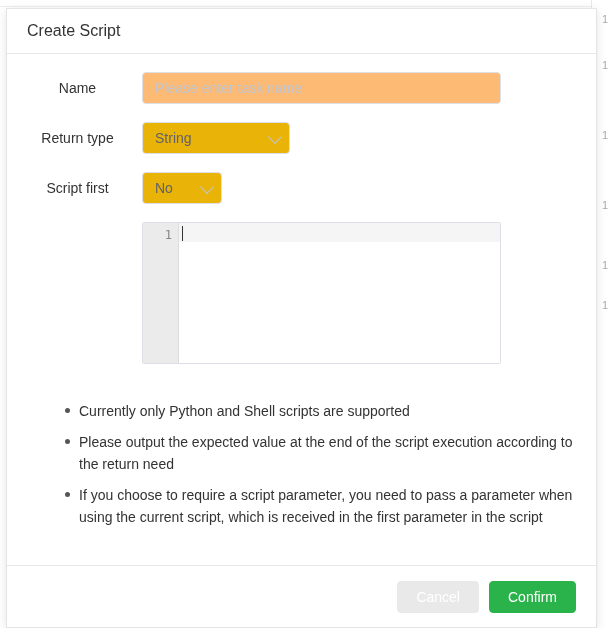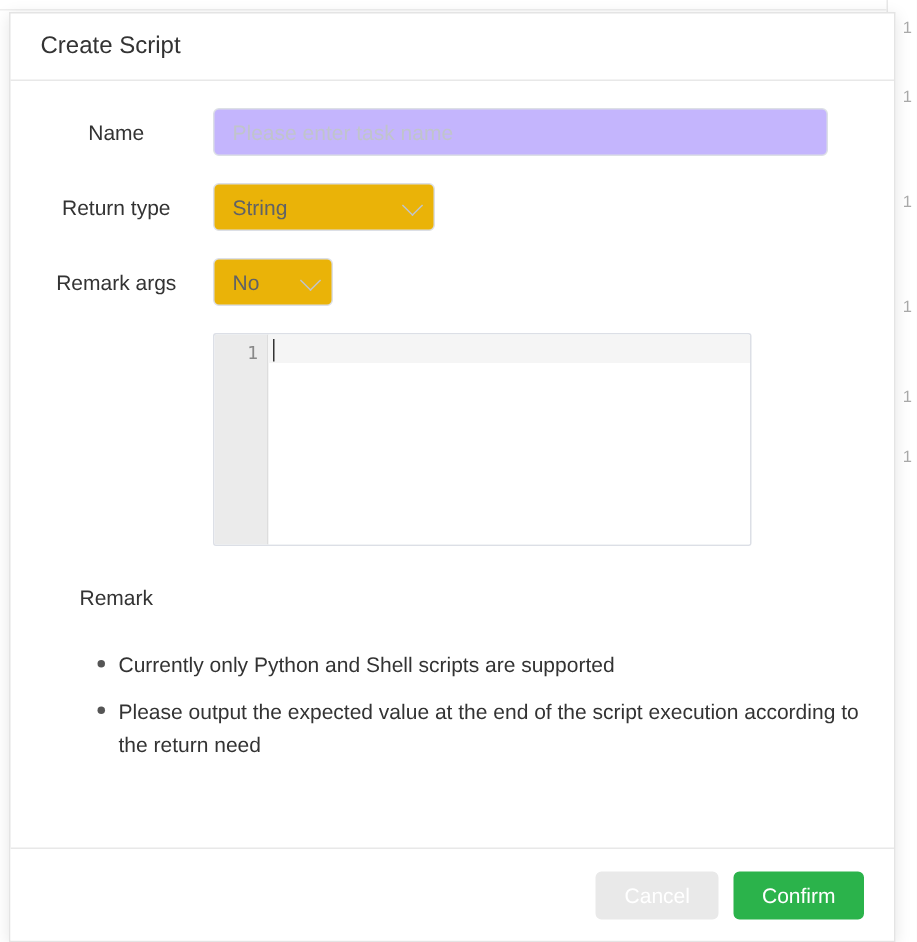--- a/index.html
+++ b/index.html
@@ -111,31 +111,31 @@
     font-size: 14px;
     color: #333333;
     line-height: 32px;
     flex: 0 0 auto;
   }
   .form-control {
     flex: 1 1 auto;
   }
 
   input.text-input {
-    width: 410px;
+    width: 359px;
     height: 32px;
     box-sizing: border-box;
     border: 1px solid #dcdfe6;
     border-radius: 4px;
     padding: 0 12px;
     font-size: 14px;
     color: #606266;
     font-family: "Liberation Sans", sans-serif;
     outline: none;
-    background: #c4b5fd;
+    background: #fdba74;
   }
   input.text-input::placeholder {
     color: #c0c4cc;
   }
 
   .select {
     position: relative;
     height: 32px;
     box-sizing: border-box;
     border: 1px solid #dcdfe6;
@@ -314,21 +314,21 @@
       <div class="form-label">Return type</div>
       <div class="form-control">
         <div class="select wide">
           <span>String</span>
           <span class="caret"></span>
         </div>
       </div>
     </div>
 
     <div class="form-row">
-      <div class="form-label">Remark args</div>
+      <div class="form-label">Script first</div>
       <div class="form-control">
         <div class="select narrow">
           <span>No</span>
           <span class="caret"></span>
         </div>
       </div>
     </div>
 
     <div class="form-row">
       <div class="form-label"></div>
@@ -338,26 +338,26 @@
           <div class="editor-area">
             <div class="editor-firstline"></div>
             <div class="editor-caret"></div>
             <div class="editor-text"></div>
           </div>
         </div>
       </div>
     </div>
 
     <div class="form-row">
-      <div class="form-label">Remark</div>
     </div>
 
     <ul class="tips">
       <li>Currently only Python and Shell scripts are supported</li>
       <li>Please output the expected value at the end of the script execution according to the return need</li>
+      <li>If you choose to require a script parameter, you need to pass a parameter when using the current script, which is received in the first parameter in the script</li>
     </ul>
 
   </div>
 
   <div class="modal-footer">
     <button class="btn btn-cancel">Cancel</button>
     <button class="btn btn-confirm">Confirm</button>
   </div>
 
 </div>

